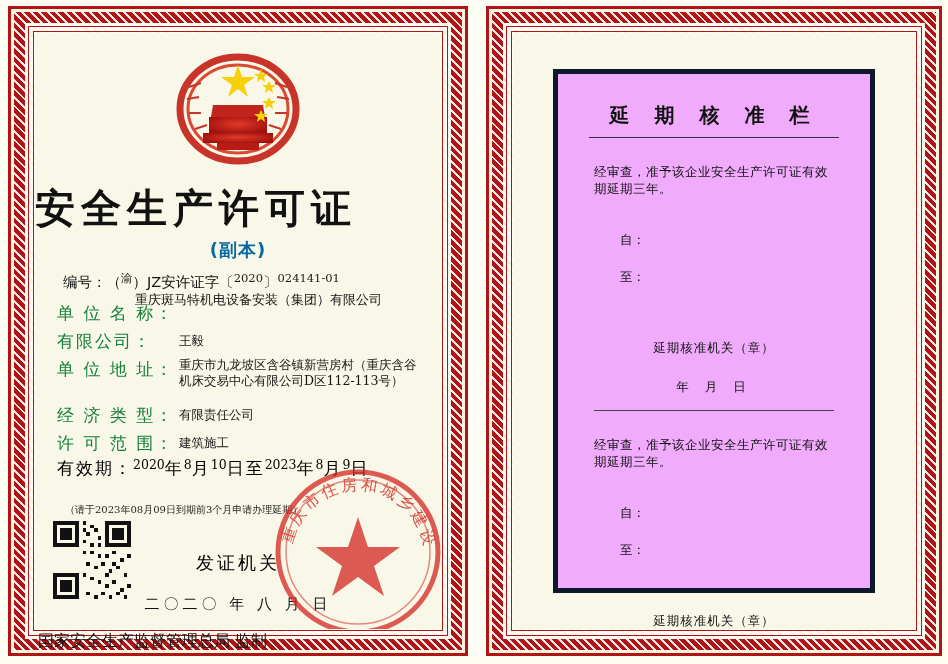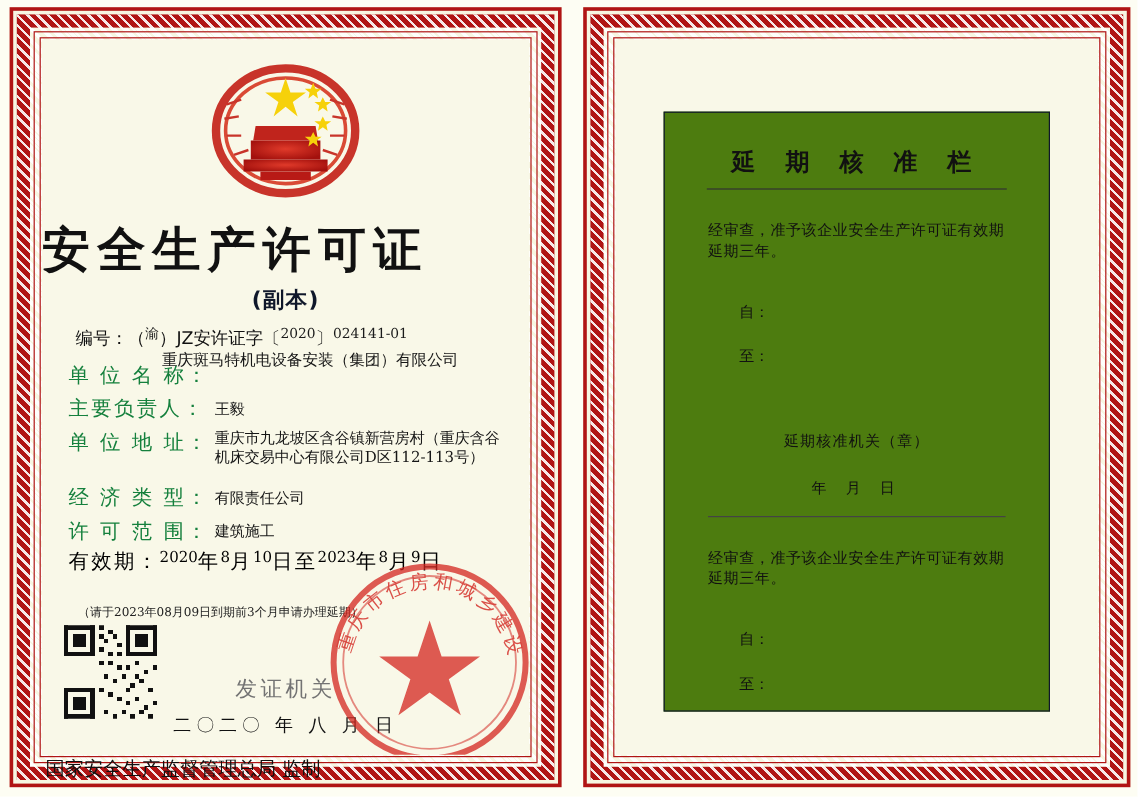--- a/index.html
+++ b/index.html
@@ -110,21 +110,21 @@
     letter-spacing: 6px;
     color: #111;
   }
   .cert-sub {
     position: absolute;
     left: 0; right: 0;
     top: 205px;
     text-align: center;
     font-size: 18px;
     font-weight: bold;
-    color: #0f172a;
+    color: #0369a1;
     letter-spacing: 1px;
   }
   
   .code-row {
     position: absolute;
     left: 28px;
     top: 240px;
     width: 380px;
     font-size: 14.5px;
     color: #111;
@@ -199,25 +199,25 @@
     left: 30px;
     top: 470px;
     font-size: 10px;
     color: #222;
     font-family: "DejaVu Serif", "Liberation Serif", serif;
   }
   
   .issuer {
     position: absolute;
     left: 0; right: 0;
-    top: 529px;
+    top: 518px;
     text-align: center;
     font-size: 18px;
     letter-spacing: 3px;
-    color: #737373;
+    color: #000000;
   }
   .issue-date {
     position: absolute;
     left: 0; right: 0;
     top: 562px;
     text-align: center;
     font-size: 15px;
     letter-spacing: 4px;
     color: #111;
   }
@@ -247,23 +247,22 @@
     font-size: 16px;
     color: #111;
   }
   
   .r-inner {
     position: absolute;
     left: 40px;
     top: 36px;
     right: 40px;
     bottom: 36px;
-    border: 1px solid #0f172a;
-    background: #4d7c0f;
-    margin-top: 24px;
+    border: 5px solid #0f172a;
+    background: #f0abfc;
   }
   .r-title {
     text-align: center;
     font-size: 20px;
     letter-spacing: 9px;
     font-weight: bold;
     color: #111;
     margin-top: 28px;
   }
   .r-title-rule {
@@ -365,21 +364,21 @@
         <span>编号：（</span><span class="hand sup">渝</span><span>）JZ安许证字〔</span><span class="hand sup">2020</span><span>〕</span><span class="hand sup">024141-01</span>
       </div>
 
       <div class="company-line">重庆斑马特机电设备安装（集团）有限公司</div>
 
       <div class="fields">
         <div class="field">
           <span class="lbl">单 位 名 称：</span>
         </div>
         <div class="field">
-          <span class="lbl">主要负责人：</span>
+          <span class="lbl">有限公司：</span>
           <span class="val">王毅</span>
         </div>
         <div class="field" style="height:46px">
           <span class="lbl">单 位 地 址：</span>
           <span class="val" style="white-space:pre-line;top:2px">重庆市九龙坡区含谷镇新营房村（重庆含谷
 机床交易中心有限公司D区112-113号）</span>
         </div>
         <div class="field">
           <span class="lbl">经 济 类 型：</span>
           <span class="val">有限责任公司</span>

